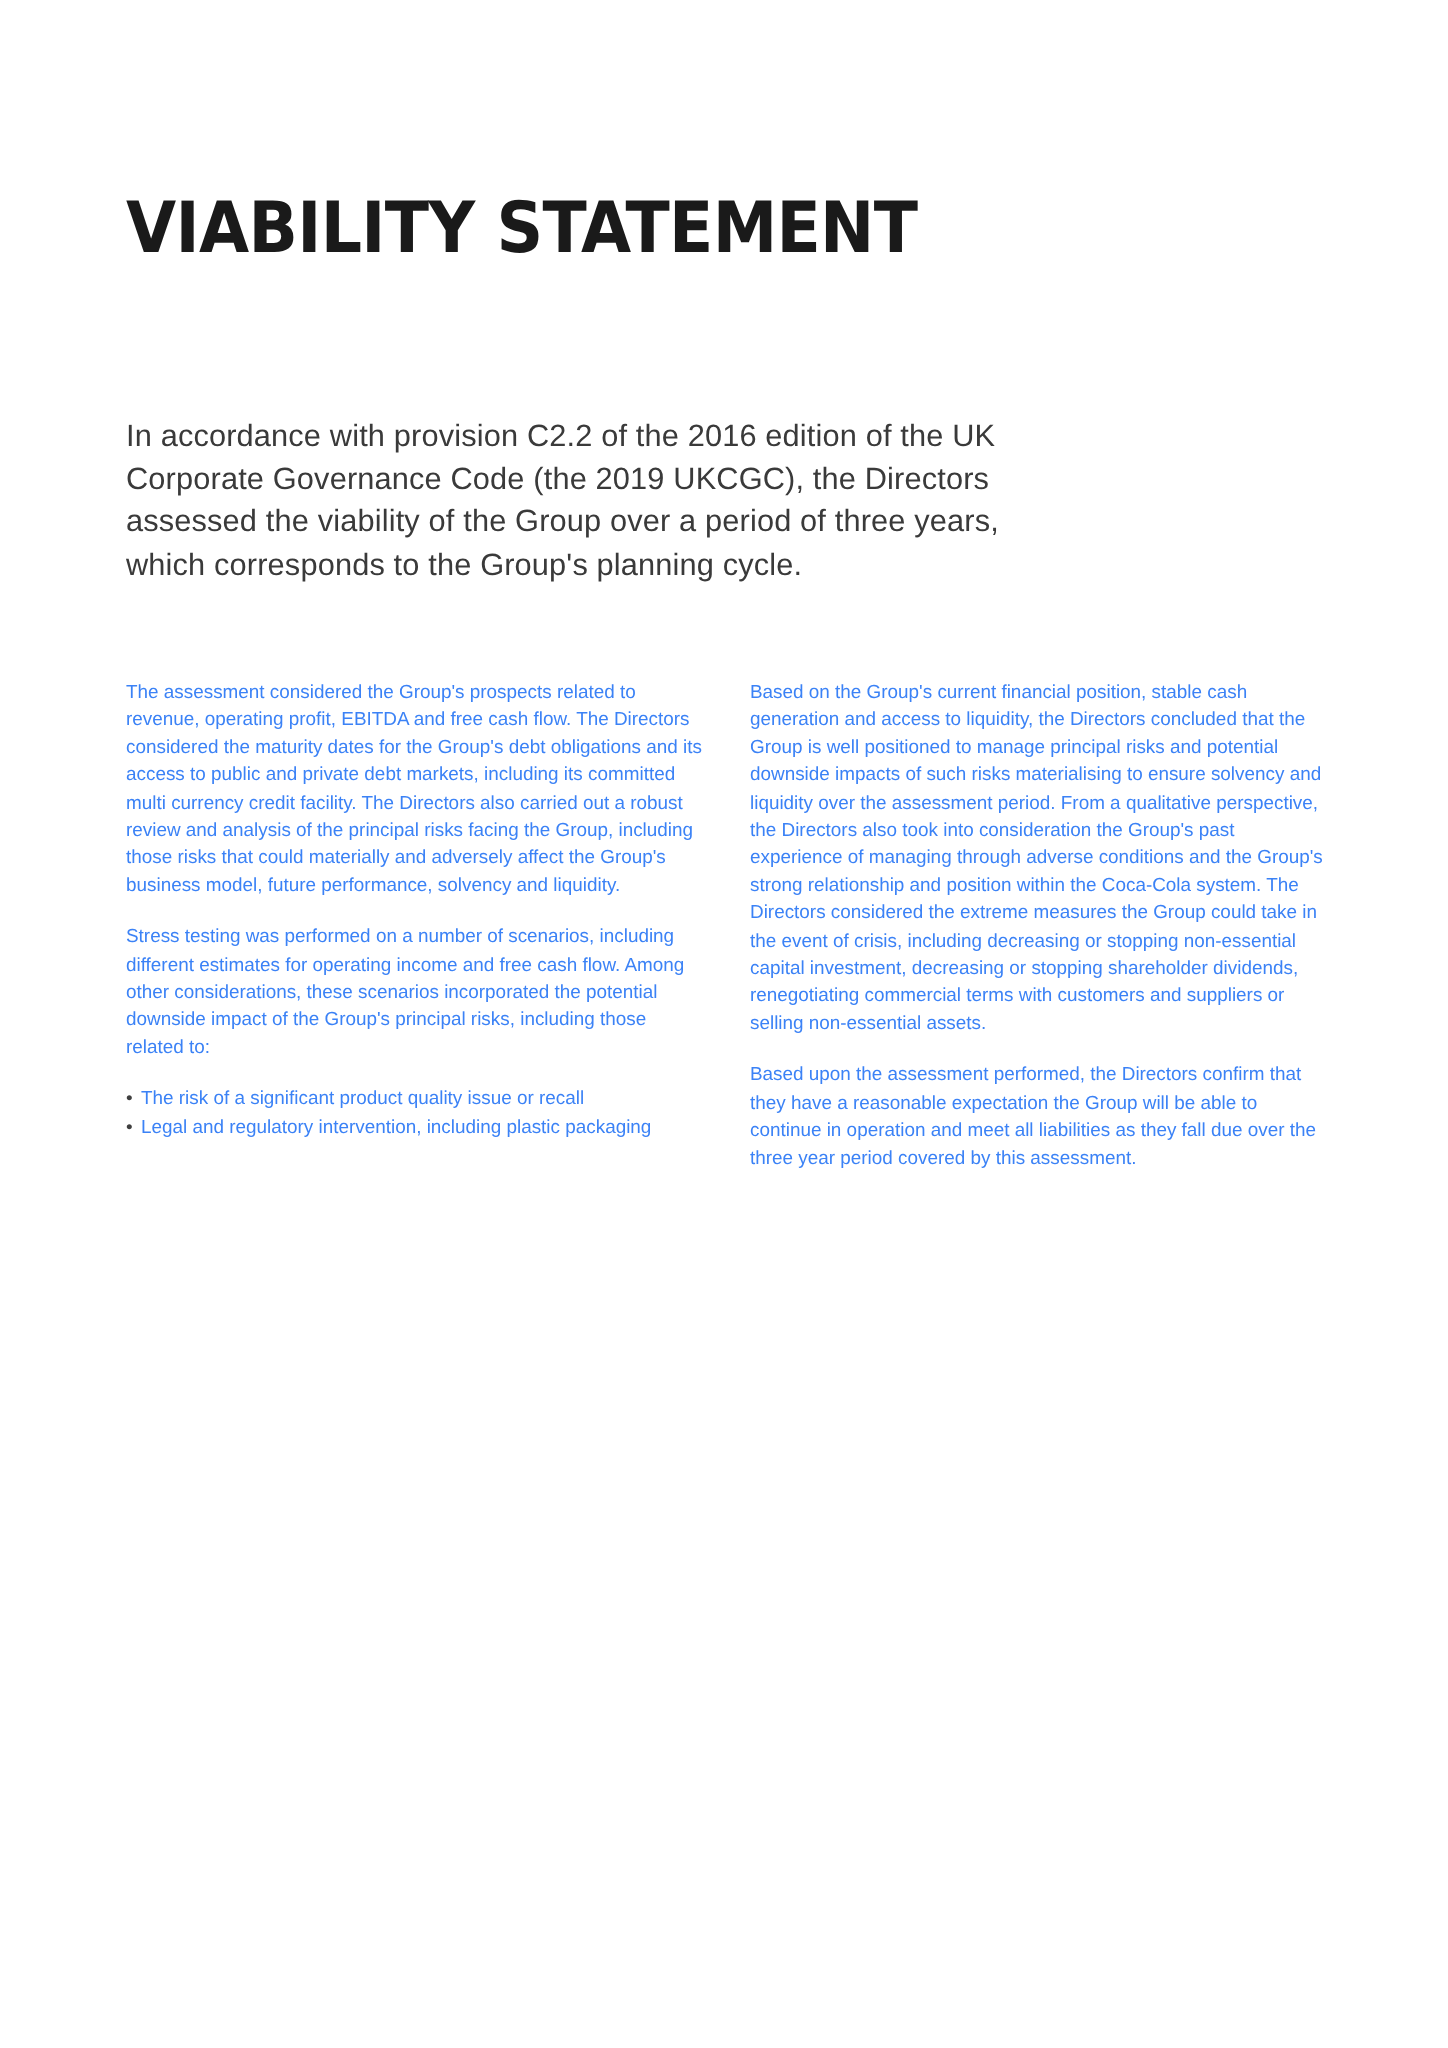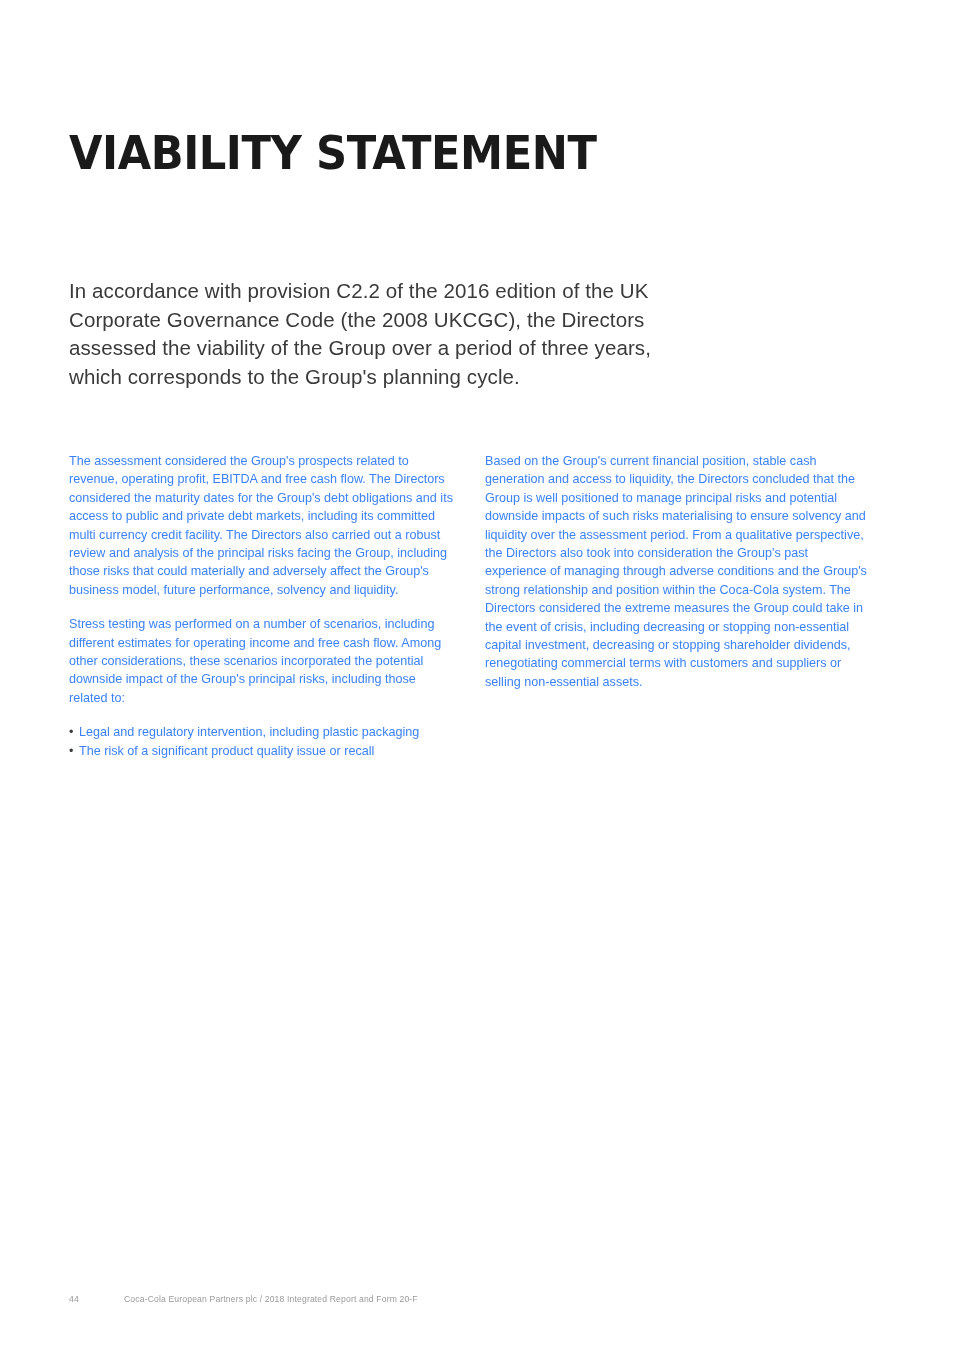--- a/index.html
+++ b/index.html
@@ -11,21 +11,21 @@
     height: 1365px;
     background: #ffffff;
     font-family: "Liberation Sans", sans-serif;
     color: #231f20;
     position: relative;
     overflow: hidden;
   }
 
   .page {
     position: absolute;
-    left: 1px; top: 0;
+    left: 16px; top: 0;
     width: 847px;
     height: 1365px;
   }
 
   .page-title {
     position: absolute;
     left: 68px;
     top: 98px;
     font-family: "DejaVu Sans", sans-serif;
     font-weight: 700;
@@ -106,36 +106,34 @@
     display: inline-block;
   }
 </style>
 </head>
 <body>
 
 <div class="page">
 
   <h1 class="page-title">VIABILITY STATEMENT</h1>
 
-  <div class="intro">In accordance with provision C2.2 of the 2016 edition of the UK Corporate Governance Code (the 2008 UKCGC), the Directors assessed the viability of the Group over a period of three years, which corresponds to the Group's planning cycle.</div>
+  <div class="intro">In accordance with provision C2.2 of the 2016 edition of the UK Corporate Governance Code (the 2019 UKCGC), the Directors assessed the viability of the Group over a period of three years, which corresponds to the Group's planning cycle.</div>
 
   <div class="columns">
 
     <div class="col left">
       <p>The assessment considered the Group's prospects related to revenue, operating profit, EBITDA and free cash flow. The Directors considered the maturity dates for the Group's debt obligations and its access to public and private debt markets, including its committed multi currency credit facility. The Directors also carried out a robust review and analysis of the principal risks facing the Group, including those risks that could materially and adversely affect the Group's business model, future performance, solvency and liquidity.</p>
       <p>Stress testing was performed on a number of scenarios, including different estimates for operating income and free cash flow. Among other considerations, these scenarios incorporated the potential downside impact of the Group's principal risks, including those related to:</p>
       <ul class="bullets">
+        <li>The risk of a significant product quality issue or recall</li>
         <li>Legal and regulatory intervention, including plastic packaging</li>
-        <li>The risk of a significant product quality issue or recall</li>
       </ul>
     </div>
 
     <div class="col right">
       <p>Based on the Group's current financial position, stable cash generation and access to liquidity, the Directors concluded that the Group is well positioned to manage principal risks and potential downside impacts of such risks materialising to ensure solvency and liquidity over the assessment period. From a qualitative perspective, the Directors also took into consideration the Group's past experience of managing through adverse conditions and the Group's strong relationship and position within the Coca-Cola system. The Directors considered the extreme measures the Group could take in the event of crisis, including decreasing or stopping non-essential capital investment, decreasing or stopping shareholder dividends, renegotiating commercial terms with customers and suppliers or selling non-essential assets.</p>
+      <p>Based upon the assessment performed, the Directors confirm that they have a reasonable expectation the Group will be able to continue in operation and meet all liabilities as they fall due over the three year period covered by this assessment.</p>
     </div>
 
   </div>
 
-  <div class="footer">
-    <span class="pagenum">44</span><span class="fnote">Coca-Cola European Partners plc / 2018 Integrated Report and Form 20-F</span>
-  </div>
 
 </div>
 
 </body></html>

